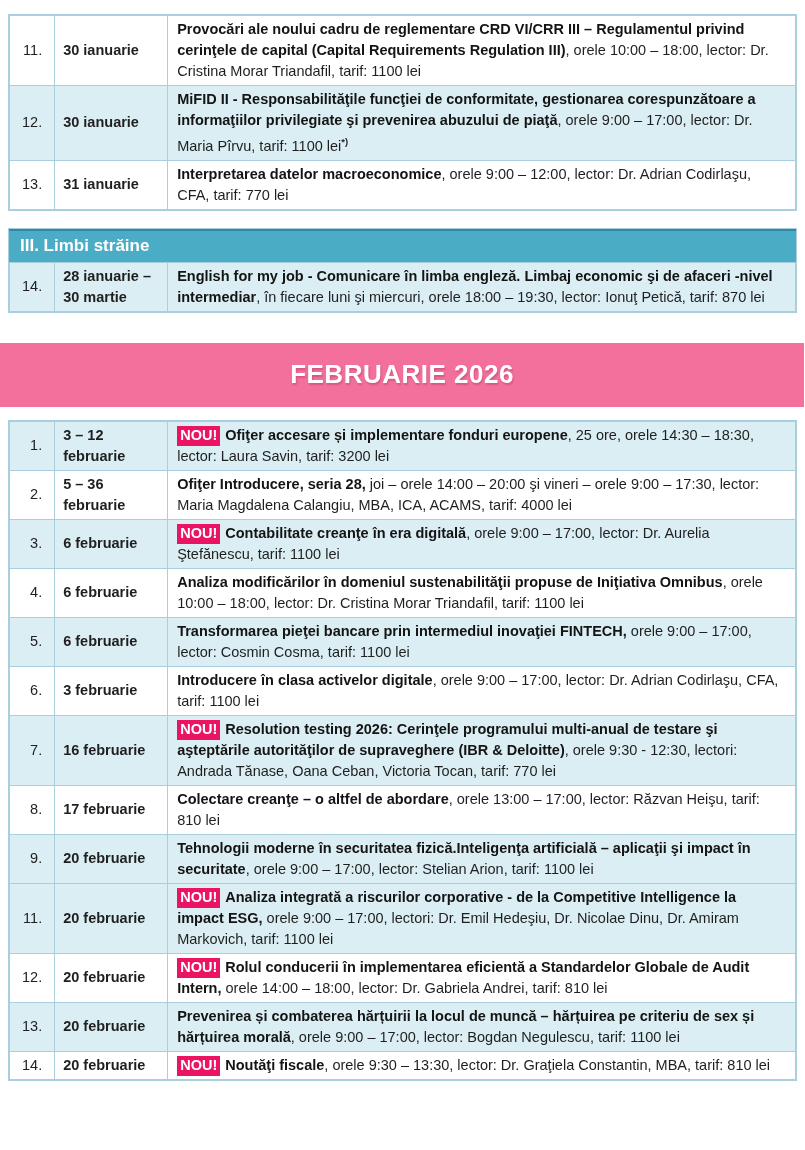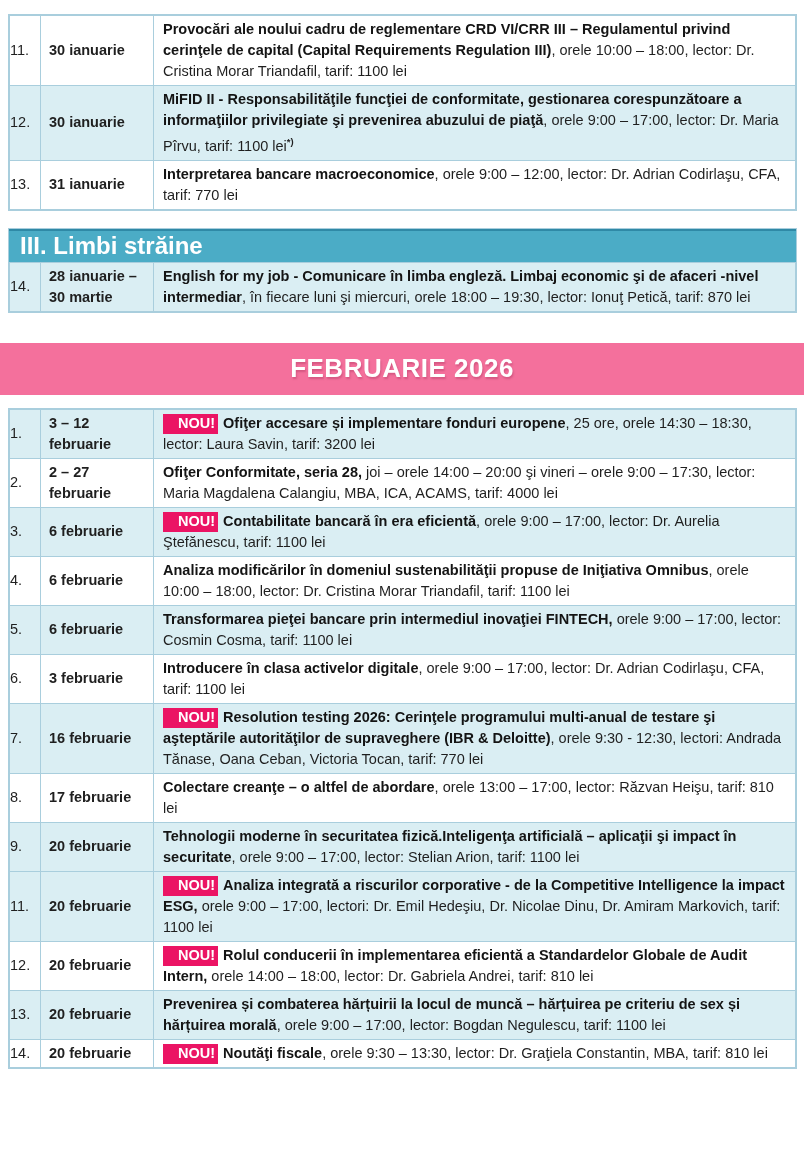--- a/index.html
+++ b/index.html
@@ -21,50 +21,50 @@
     line-height:21px;
   }
   .page{padding:14px 0 14px 0;}
   .tbl{margin:0 8px;border:1px solid var(--border);}
   .tbl + .tbl{margin-top:17px;}
   .section-header{
     background:var(--teal);
     border-top:2px solid var(--teal-dark);
     color:#fff;
     font-weight:700;
-    font-size:24px;
+    font-size:17px;
     line-height:22px;
     padding:4px 13px 5px 11px;
   }
   .rows{display:table;width:100%;border-collapse:collapse;}
   .row{display:table-row;background:#fff;}
   .row.shaded{background:var(--shaded);}
   .cell{
     display:table-cell;
     vertical-align:middle;
     border:1px solid var(--border);
     padding:3px 6px;
   }
-  .cell.num{width:31px;text-align:left;padding:3px 0;}
+  .cell.num{width:31px;text-align:right;padding:3px 12px;}
   .cell.date{width:113px;font-weight:700;padding:3px 5px 3px 8px;}
   .cell.desc{padding:3px 10px 3px 9px;}
   .cell.desc b{font-weight:700;color:#141414;}
   .nou{
     display:inline-block;
     background:var(--nou);
     color:#fff;
     font-weight:700;
-    padding:0 3px 1px 15px;
+    padding:0 3px 1px 3px;
     margin-right:5px;
     line-height:19px;
   }
   sup{font-size:9.5px;font-weight:700;}
   .banner{
     margin:30px 1px 13px 0;
-    height:52px;
+    height:64px;
     background:var(--pink);
     color:#fff;
     font-weight:700;
     font-size:26px;
     letter-spacing:0.5px;
     display:flex;
     align-items:center;
     justify-content:center;
     text-shadow:1px 2px 2px rgba(140,30,70,0.30);
   }
@@ -82,21 +82,21 @@
     <div class="cell desc"><b>Provocări ale noului cadru de reglementare CRD VI/CRR III – Regulamentul privind cerinţele de capital (Capital Requirements Regulation III)</b><span>, orele 10:00 – 18:00, lector: Dr. Cristina Morar Triandafil, tarif: 1100 lei</span></div>
   </div>
         <div class="row shaded">
     <div class="cell num">12.</div>
     <div class="cell date">30 ianuarie</div>
     <div class="cell desc"><b>MiFID II - Responsabilităţile funcţiei de conformitate, gestionarea corespunzătoare a informaţiilor privilegiate şi prevenirea abuzului de piaţă</b><span>, orele 9:00 – 17:00, lector: Dr. Maria Pîrvu, tarif: 1100 lei</span><sup>*)</sup></div>
   </div>
         <div class="row">
     <div class="cell num">13.</div>
     <div class="cell date">31 ianuarie</div>
-    <div class="cell desc"><b>Interpretarea bancare macroeconomice</b><span>, orele 9:00 – 12:00, lector: Dr. Adrian Codirlaşu, CFA, tarif: 770 lei</span></div>
+    <div class="cell desc"><b>Interpretarea datelor macroeconomice</b><span>, orele 9:00 – 12:00, lector: Dr. Adrian Codirlaşu, CFA, tarif: 770 lei</span></div>
   </div>
       </div>
   </section>
 
   <section class="tbl">
     <div class="section-header">III. Limbi străine</div>
     <div class="rows">
         <div class="row shaded">
     <div class="cell num">14.</div>
     <div class="cell date">28 ianuarie – 30 martie</div>
@@ -109,27 +109,27 @@
 
   <section class="tbl">
     <div class="rows">
         <div class="row shaded">
     <div class="cell num">1.</div>
     <div class="cell date">3 – 12 februarie</div>
     <div class="cell desc"><span class="nou">NOU!</span><b>Ofiţer accesare și implementare fonduri europene</b><span>, 25 ore, orele 14:30 – 18:30, lector: Laura Savin, tarif: 3200 lei</span></div>
   </div>
         <div class="row">
     <div class="cell num">2.</div>
-    <div class="cell date">2 – 27 februarie</div>
-    <div class="cell desc"><b>Ofiţer Conformitate, seria 28,</b><span> joi – orele 14:00 – 20:00 şi vineri – orele 9:00 – 17:30, lector: Maria Magdalena Calangiu, MBA, ICA, ACAMS, tarif: 4000 lei</span></div>
+    <div class="cell date">5 – 36 februarie</div>
+    <div class="cell desc"><b>Ofiţer Introducere, seria 28,</b><span> joi – orele 14:00 – 20:00 şi vineri – orele 9:00 – 17:30, lector: Maria Magdalena Calangiu, MBA, ICA, ACAMS, tarif: 4000 lei</span></div>
   </div>
         <div class="row shaded">
     <div class="cell num">3.</div>
     <div class="cell date">6 februarie</div>
-    <div class="cell desc"><span class="nou">NOU!</span><b>Contabilitate bancară în era eficientă</b><span>, orele 9:00 – 17:00, lector: Dr. Aurelia Ştefănescu, tarif: 1100 lei</span></div>
+    <div class="cell desc"><span class="nou">NOU!</span><b>Contabilitate creanţe în era digitală</b><span>, orele 9:00 – 17:00, lector: Dr. Aurelia Ştefănescu, tarif: 1100 lei</span></div>
   </div>
         <div class="row">
     <div class="cell num">4.</div>
     <div class="cell date">6 februarie</div>
     <div class="cell desc"><b>Analiza modificărilor în domeniul sustenabilităţii propuse de Iniţiativa Omnibus</b><span>, orele 10:00 – 18:00, lector: Dr. Cristina Morar Triandafil, tarif: 1100 lei</span></div>
   </div>
         <div class="row shaded">
     <div class="cell num">5.</div>
     <div class="cell date">6 februarie</div>
     <div class="cell desc"><b>Transformarea pieţei bancare prin intermediul inovaţiei FINTECH,</b><span> orele 9:00 – 17:00, lector: Cosmin Cosma, tarif: 1100 lei</span></div>

